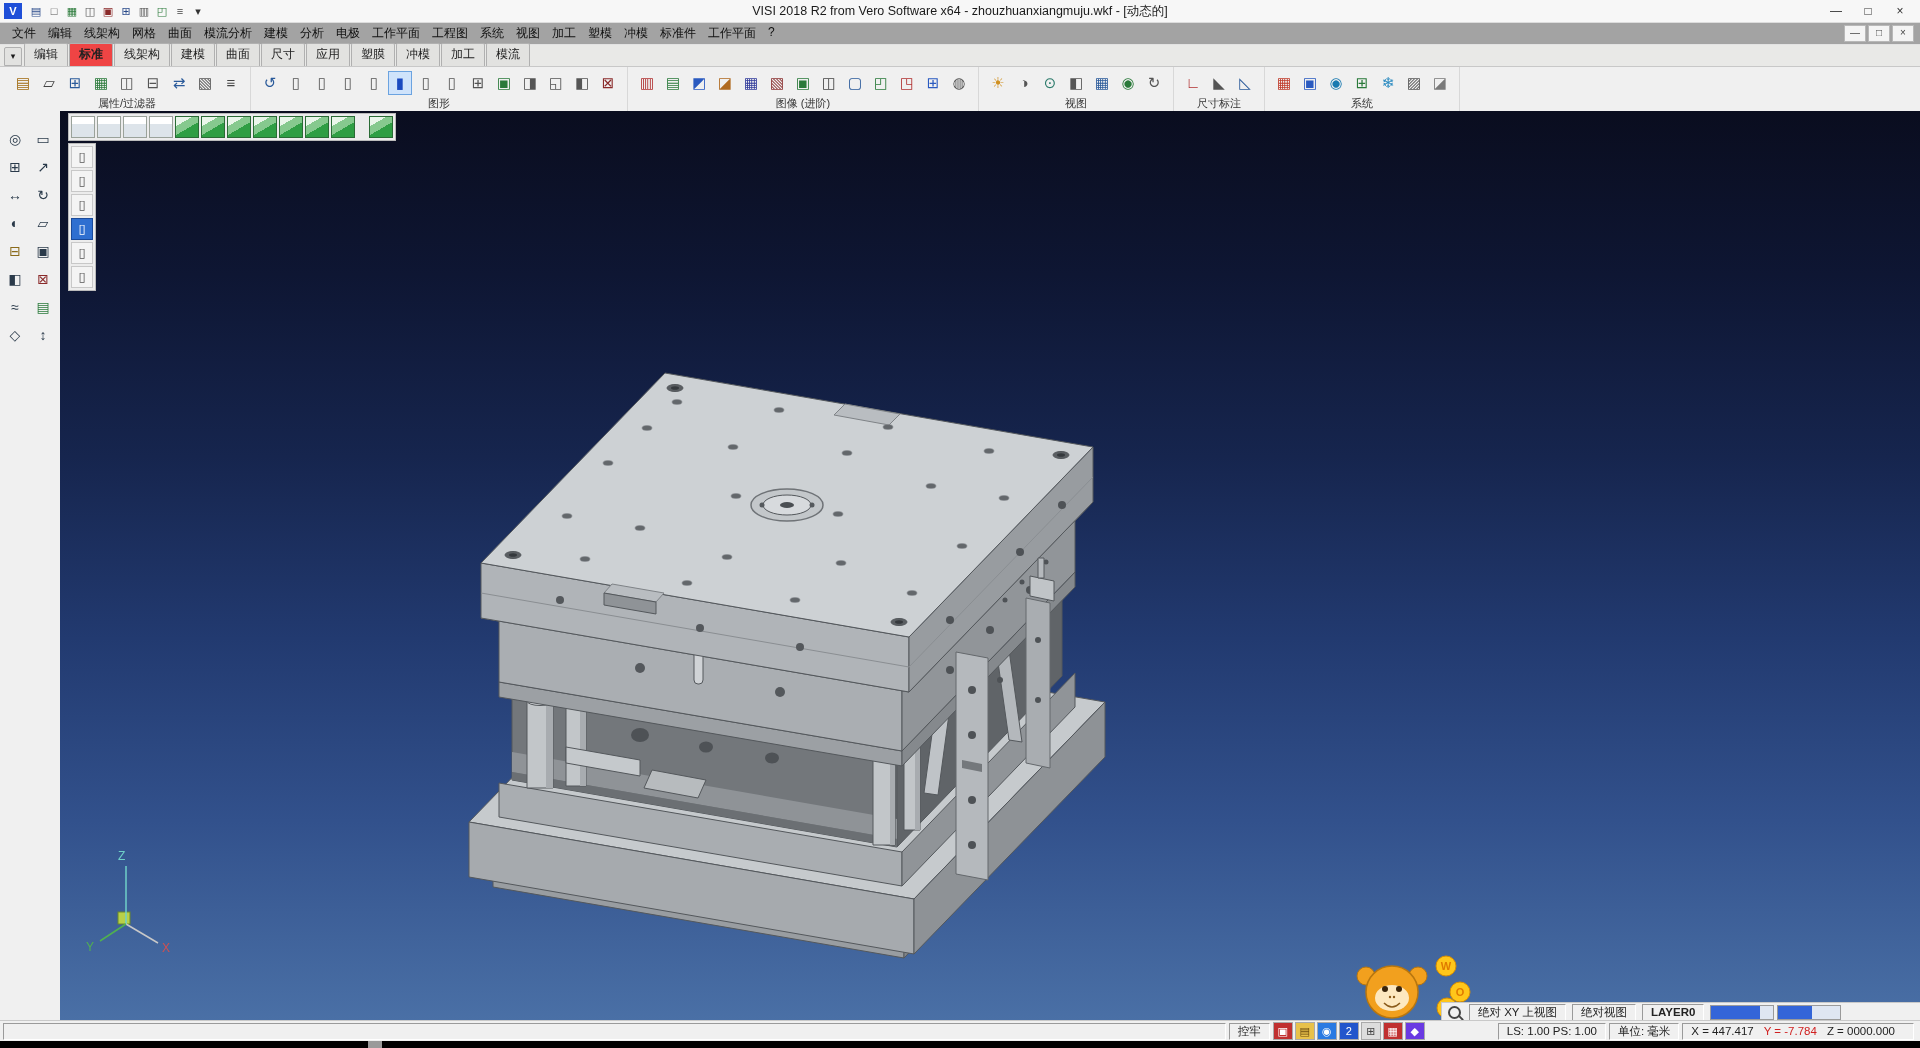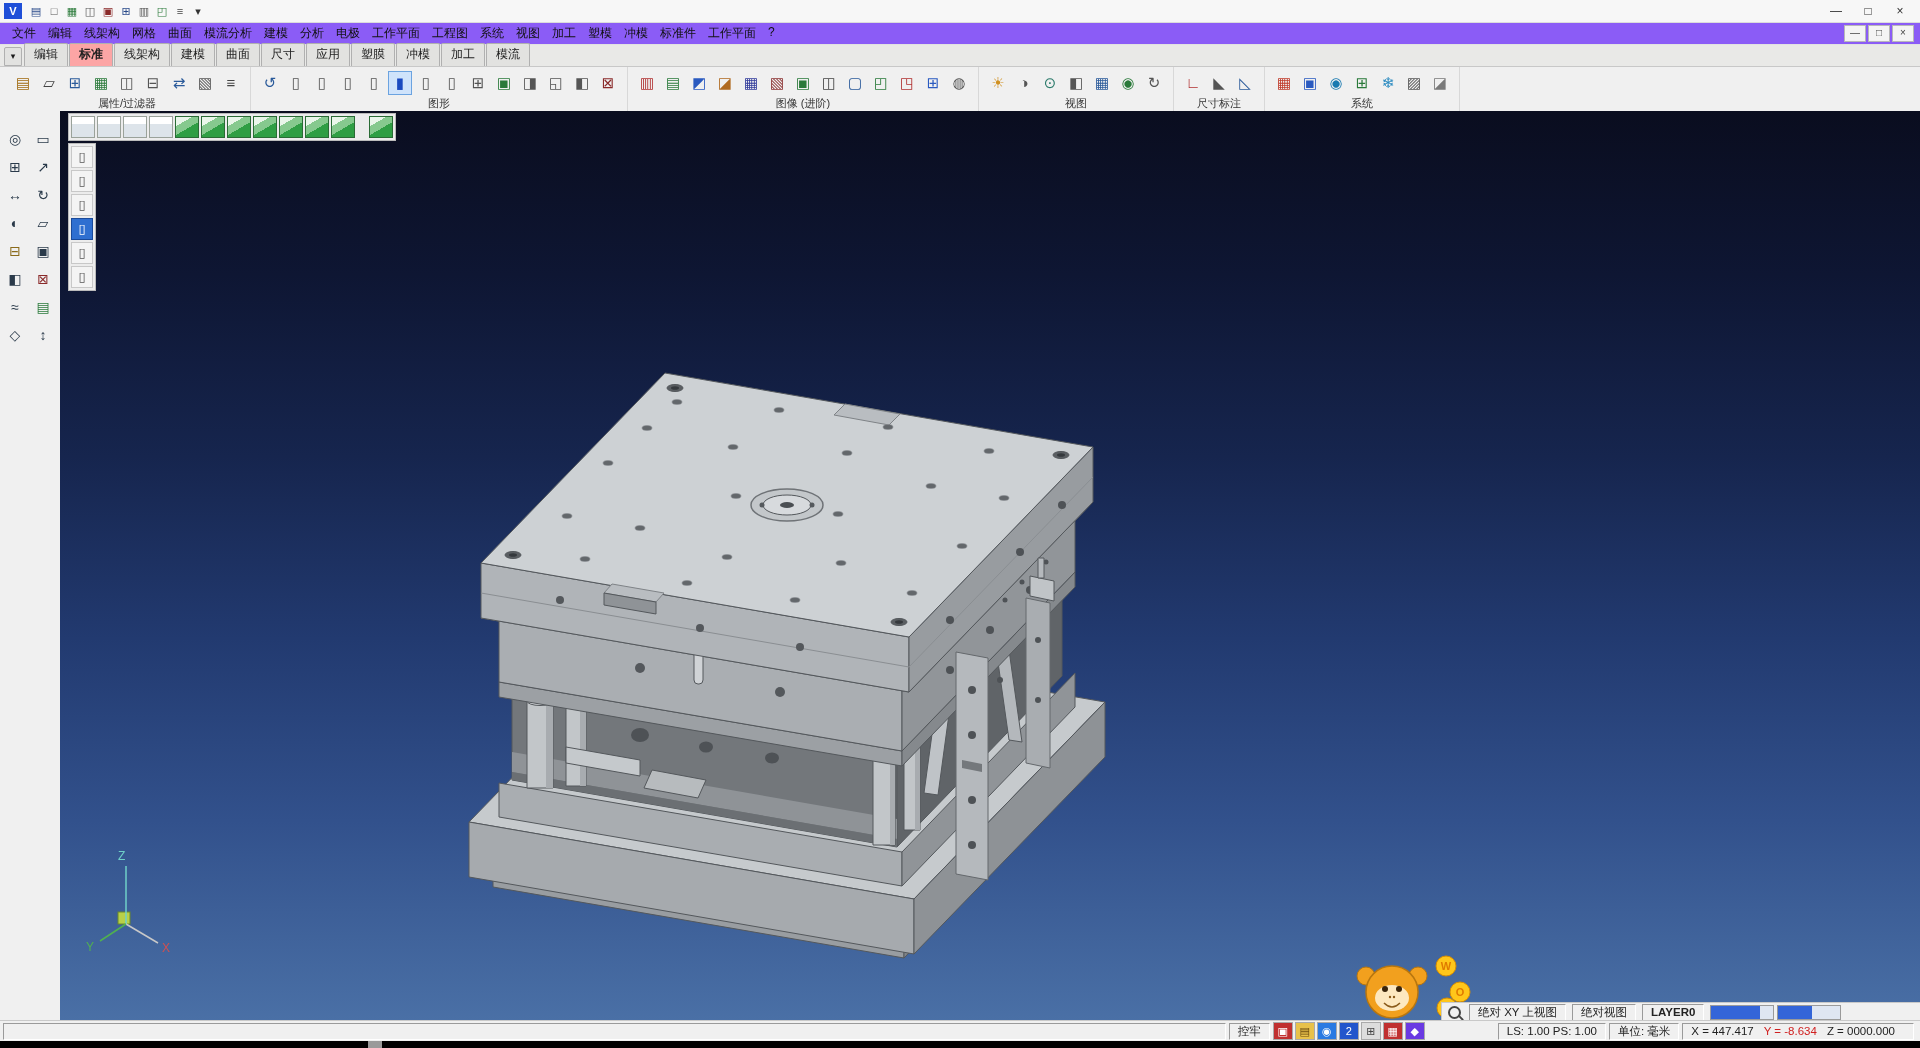--- a/index.html
+++ b/index.html
@@ -5,29 +5,29 @@
   html,body{margin:0;padding:0;width:1920px;height:1048px;overflow:hidden;
     font-family:"Liberation Sans","DejaVu Sans",sans-serif;font-size:12px;color:#1a1a1a;background:#f0f0f0;position:relative}
   
   .titlebar{height:22px;background:#f7f7f7;border-bottom:1px solid #dcdcdc;display:flex;align-items:center;padding:0 4px;position:relative}
   .vlogo{width:18px;height:16px;background:#1f4fd8;color:#fff;font-weight:bold;text-align:center;line-height:16px;font-size:11px;margin-right:5px;flex:0 0 auto}
   .qicon{width:18px;height:16px;text-align:center;line-height:16px;font-size:11px;flex:0 0 auto}
   .title{position:absolute;left:0;right:0;text-align:center;font-size:12.5px;color:#1a1a1a;pointer-events:none}
   .wctrls{margin-left:auto;display:flex;z-index:2}
   .wbtn{width:32px;height:18px;text-align:center;line-height:18px;font-size:12px;color:#333}
   
-  .menubar{height:21px;background:#8b5cf6;border-bottom:1px solid #e2e2e2;display:flex;align-items:center;padding:0 6px}
+  .menubar{height:21px;background:#a3a3a3;border-bottom:1px solid #e2e2e2;display:flex;align-items:center;padding:0 6px}
   .menu-item{padding:2px 6px;font-size:12px;color:#111}
   .mdictrls{margin-left:auto;display:flex;gap:2px}
   .mdibtn{width:20px;height:15px;border:1px solid #b8b8b8;background:#f4f4f4;text-align:center;line-height:14px;font-size:10px;color:#444}
   
   .tabbar{height:21px;background:#e9e9e7;border-bottom:1px solid #c8c8c8;display:flex;align-items:flex-end;padding:0 0 0 4px}
   .tab-drop{width:16px;height:17px;border:1px solid #b0b0b0;background:#e2e2e0;text-align:center;line-height:16px;font-size:9px;margin-right:2px;border-radius:2px 2px 0 0}
   .tab{padding:2px 9px 3px;border:1px solid #b0b0b0;border-bottom:none;background:#e2e2e0;margin-right:1px;font-size:12px;border-radius:2px 2px 0 0;color:#222}
-  .tab.active{background:#fca5a5;font-weight:bold}
+  .tab.active{background:#ef4444;font-weight:bold}
   
   .toolbar{height:44px;background:#f0f0f0;border-bottom:1px solid #c9c9c9;display:flex;align-items:stretch;padding-left:4px}
   .tgroup{display:flex;flex-direction:column;padding:1px 7px 0;border-right:1px solid #d8d8d8}
   .ticons{display:flex;align-items:center;gap:2px;height:29px}
   .ticon{width:22px;height:22px;display:flex;align-items:center;justify-content:center;font-size:15px;border:1px solid transparent}
   .ticon.sel{background:#cfe3fb;border-color:#6ba3e0}
   .tlabel{text-align:center;font-size:11px;color:#333;height:13px;line-height:12px}
   
   .sidebar{position:absolute;left:0;top:111px;bottom:27px;width:60px;background:#f0f0f0;border-right:1px solid #d0d0d0;padding-top:16px}
   #sidebar-icons{display:grid;grid-template-columns:26px 26px;gap:5px 2px;justify-content:center}
@@ -73,20 +73,21 @@
       <span class="qicon" style="color: rgb(85, 85, 85);">□</span>
       <span class="qicon" style="color: rgb(42, 122, 58);">▦</span>
       <span class="qicon" style="color: rgb(85, 85, 85);">◫</span>
       <span class="qicon" style="color: rgb(138, 42, 42);">▣</span>
       <span class="qicon" style="color: rgb(42, 74, 138);">⊞</span>
       <span class="qicon" style="color: rgb(85, 85, 85);">▥</span>
       <span class="qicon" style="color: rgb(42, 122, 58);">◰</span>
       <span class="qicon" style="color: rgb(68, 68, 68);">≡</span>
       <span class="qicon" style="color: rgb(51, 51, 51);">▾</span>
     </span>
+  <span class="title">VISI 2018 R2 from Vero Software x64 - zhouzhuanxiangmuju.wkf - [动态的]</span>
   <span class="wctrls">
     <span class="wbtn">—</span>
     <span class="wbtn">□</span>
     <span class="wbtn">×</span>
   </span>
 </div>
 
 <div class="menubar">
   <span id="menu-items" style="display:flex">
       <span class="menu-item">文件</span>
@@ -449,20 +450,20 @@
       <span class="stico" style="color: rgb(255, 255, 255); background: rgb(34, 85, 204);">2</span>
       <span class="stico" style="color: rgb(68, 68, 68); background: rgb(221, 221, 221);">⊞</span>
       <span class="stico" style="color: rgb(255, 255, 255); background: rgb(192, 48, 48);">▦</span>
       <span class="stico" style="color: rgb(255, 255, 255); background: rgb(106, 58, 226);">◆</span>
     </div>
   <div class="sspacer"></div>
   <div class="scell">LS: 1.00 PS: 1.00</div>
   <div class="scell">单位: 毫米</div>
   <div class="scell coords">
     <span>X = 447.417</span>
-    <span class="cy">Y = -8.634</span>
+    <span class="cy">Y = -7.784</span>
     <span>Z = 0000.000</span>
   </div>
 </div>
 
 <div class="blackbar">
   <div class="notch"></div>
 </div>
 
 </body></html>

